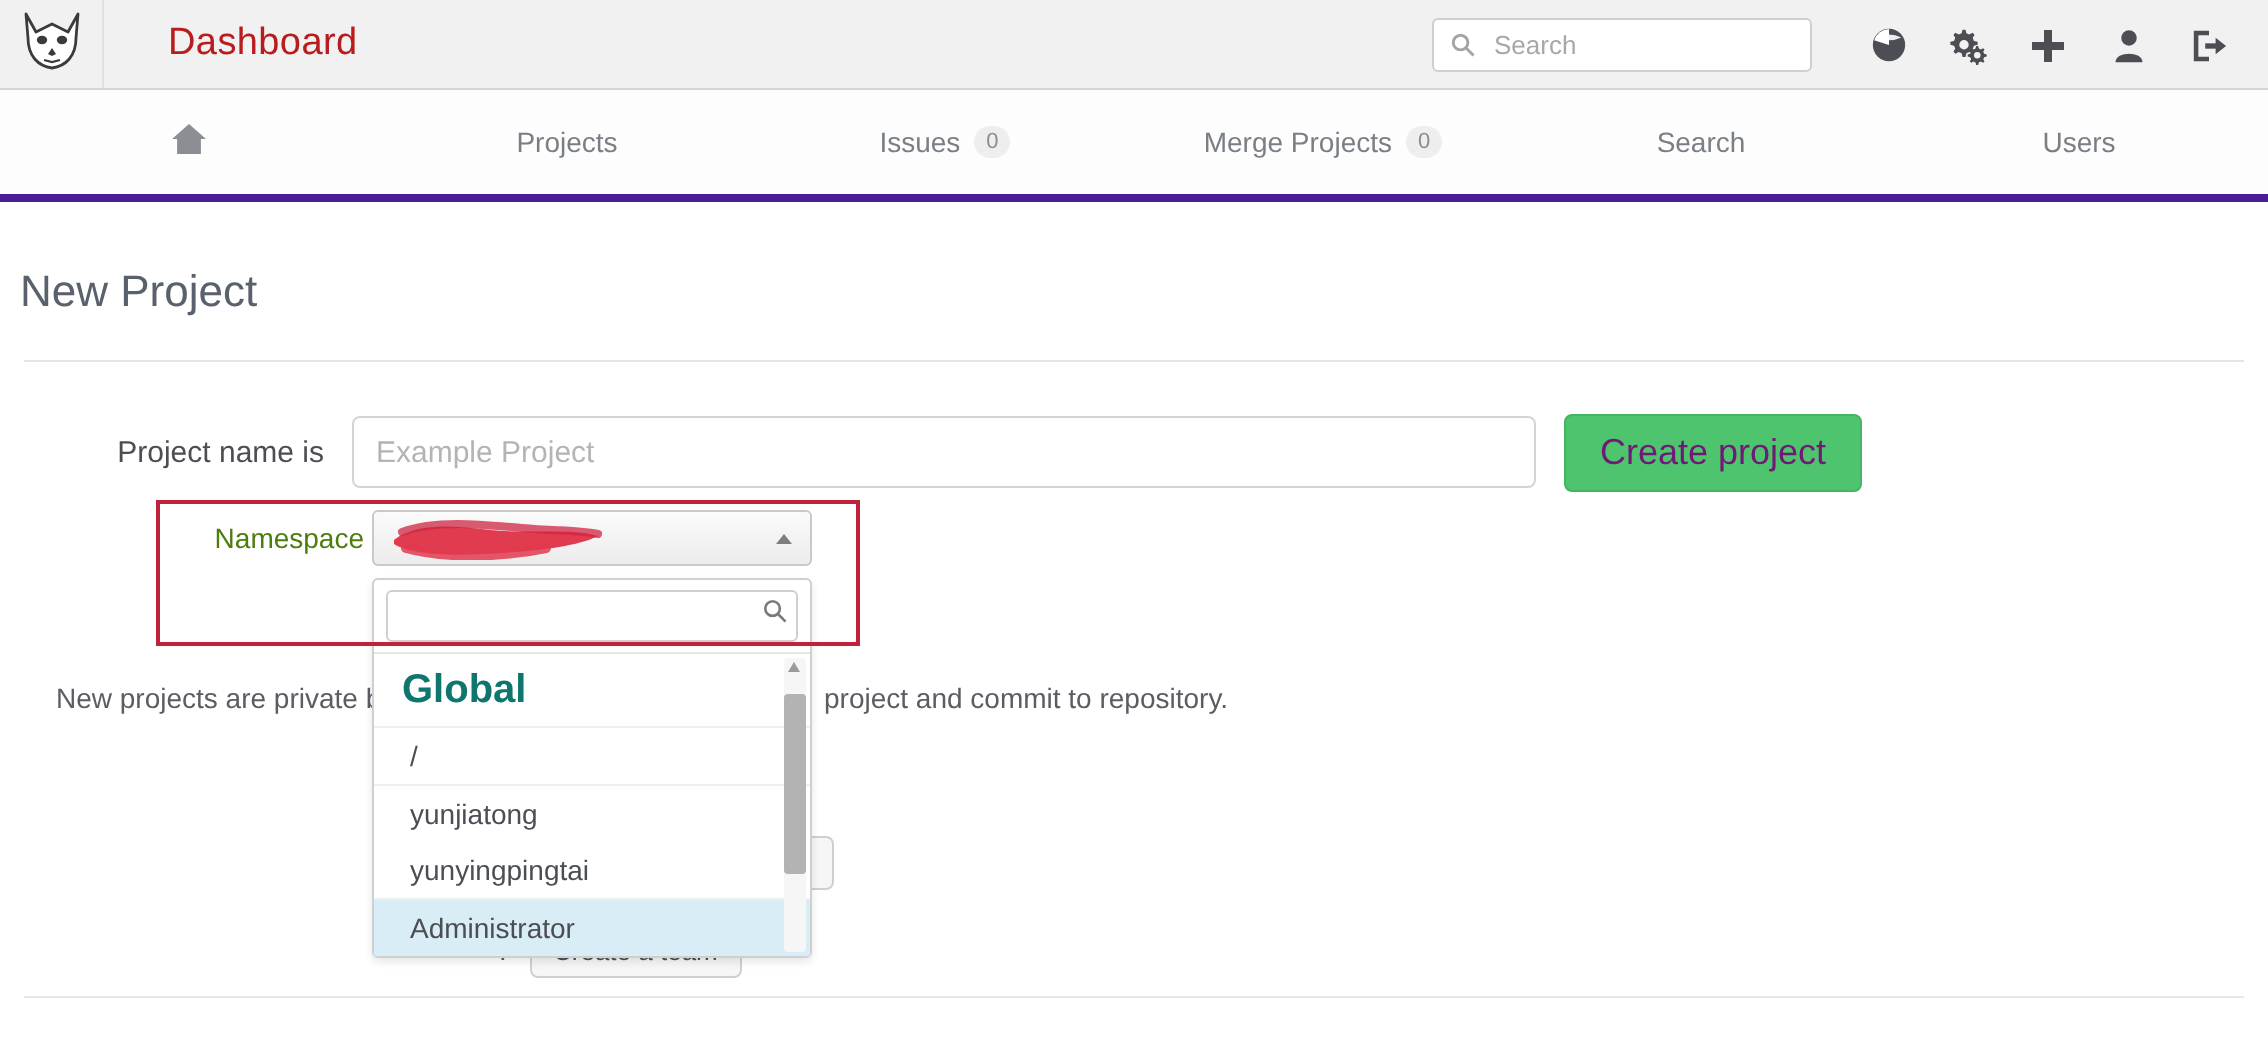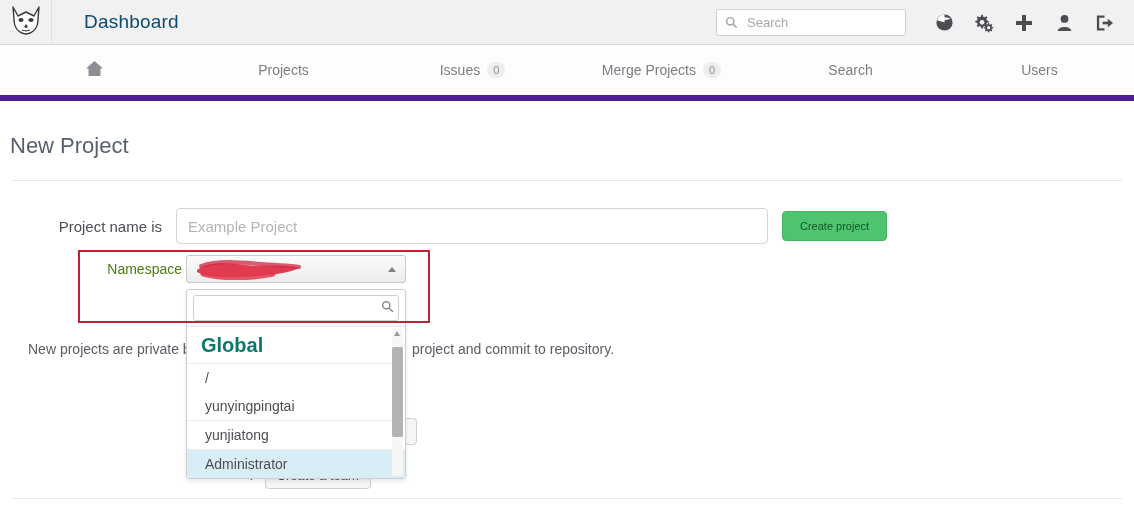--- a/index.html
+++ b/index.html
@@ -25,21 +25,21 @@
     box-sizing: border-box;
   }
   .logo-box {
     width: 52px; height: 44px;
     border-right: 1px solid #e0e0e0;
     display: flex; align-items: center; justify-content: center;
     box-sizing: border-box;
   }
   .app-title {
     font-size: 19px;
-    color: #0c4a6e;
+    color: #b91c1c;
     margin-left: 32px;
     letter-spacing: .2px;
   }
   .header-right {
     position: absolute;
     right: 10px; top: 0; height: 45px;
     display: flex; align-items: center;
   }
   .search-box {
     width: 190px; height: 27px;
@@ -61,21 +61,21 @@
   .hicon {
     width: 40px; height: 45px;
     display: flex; align-items: center; justify-content: center;
     cursor: pointer;
   }
 
   
   .navbar {
     height: 56px;
     background: #fdfdfd;
-    border-bottom: 6px solid #4c1d95;
+    border-bottom: 4px solid #4c1d95;
     display: flex;
     align-items: center;
     box-sizing: border-box;
   }
   .nav-item {
     flex: 1;
     text-align: center;
     font-size: 14px;
     color: #7a7f85;
     display: flex;
@@ -129,22 +129,22 @@
     font-family: "Liberation Sans", sans-serif;
     box-sizing: border-box;
     outline: none;
     background: #fff;
   }
   .project-input::placeholder { color: #b4b4b4; }
   .btn-create {
     margin-left: 14px;
     background: #4ec46e;
     border: 1px solid #45b563;
-    color: #14532d;
-    font-size: 11px;
+    color: #701a75;
+    font-size: 18px;
     padding: 8px 17px;
     border-radius: 4px;
     cursor: pointer;
     font-family: "Liberation Sans", sans-serif;
   }
 
   
   .hint {
     font-size: 14px;
     color: #5a5d63;
@@ -448,22 +448,22 @@
           <line x1="10" y1="10" x2="14.5" y2="14.5" stroke="#7a7a7a" stroke-width="1.6"></line>
         </svg>
       </span>
     </div>
 
     <div class="ns-list">
 
       <div class="ns-group-label">Global</div>
       <div class="ns-opt">/</div>
 
+      <div class="ns-opt">yunjiatong</div>
       <div class="ns-opt no-rule">yunyingpingtai</div>
-      <div class="ns-opt">yunjiatong</div>
 
       <div class="ns-opt highlighted">Administrator</div>
 
       <div class="ns-scrollbar">
         <span class="ns-scroll-arrow"></span>
         <div class="ns-thumb"></div>
       </div>
     </div>
   </div>
 </div>

